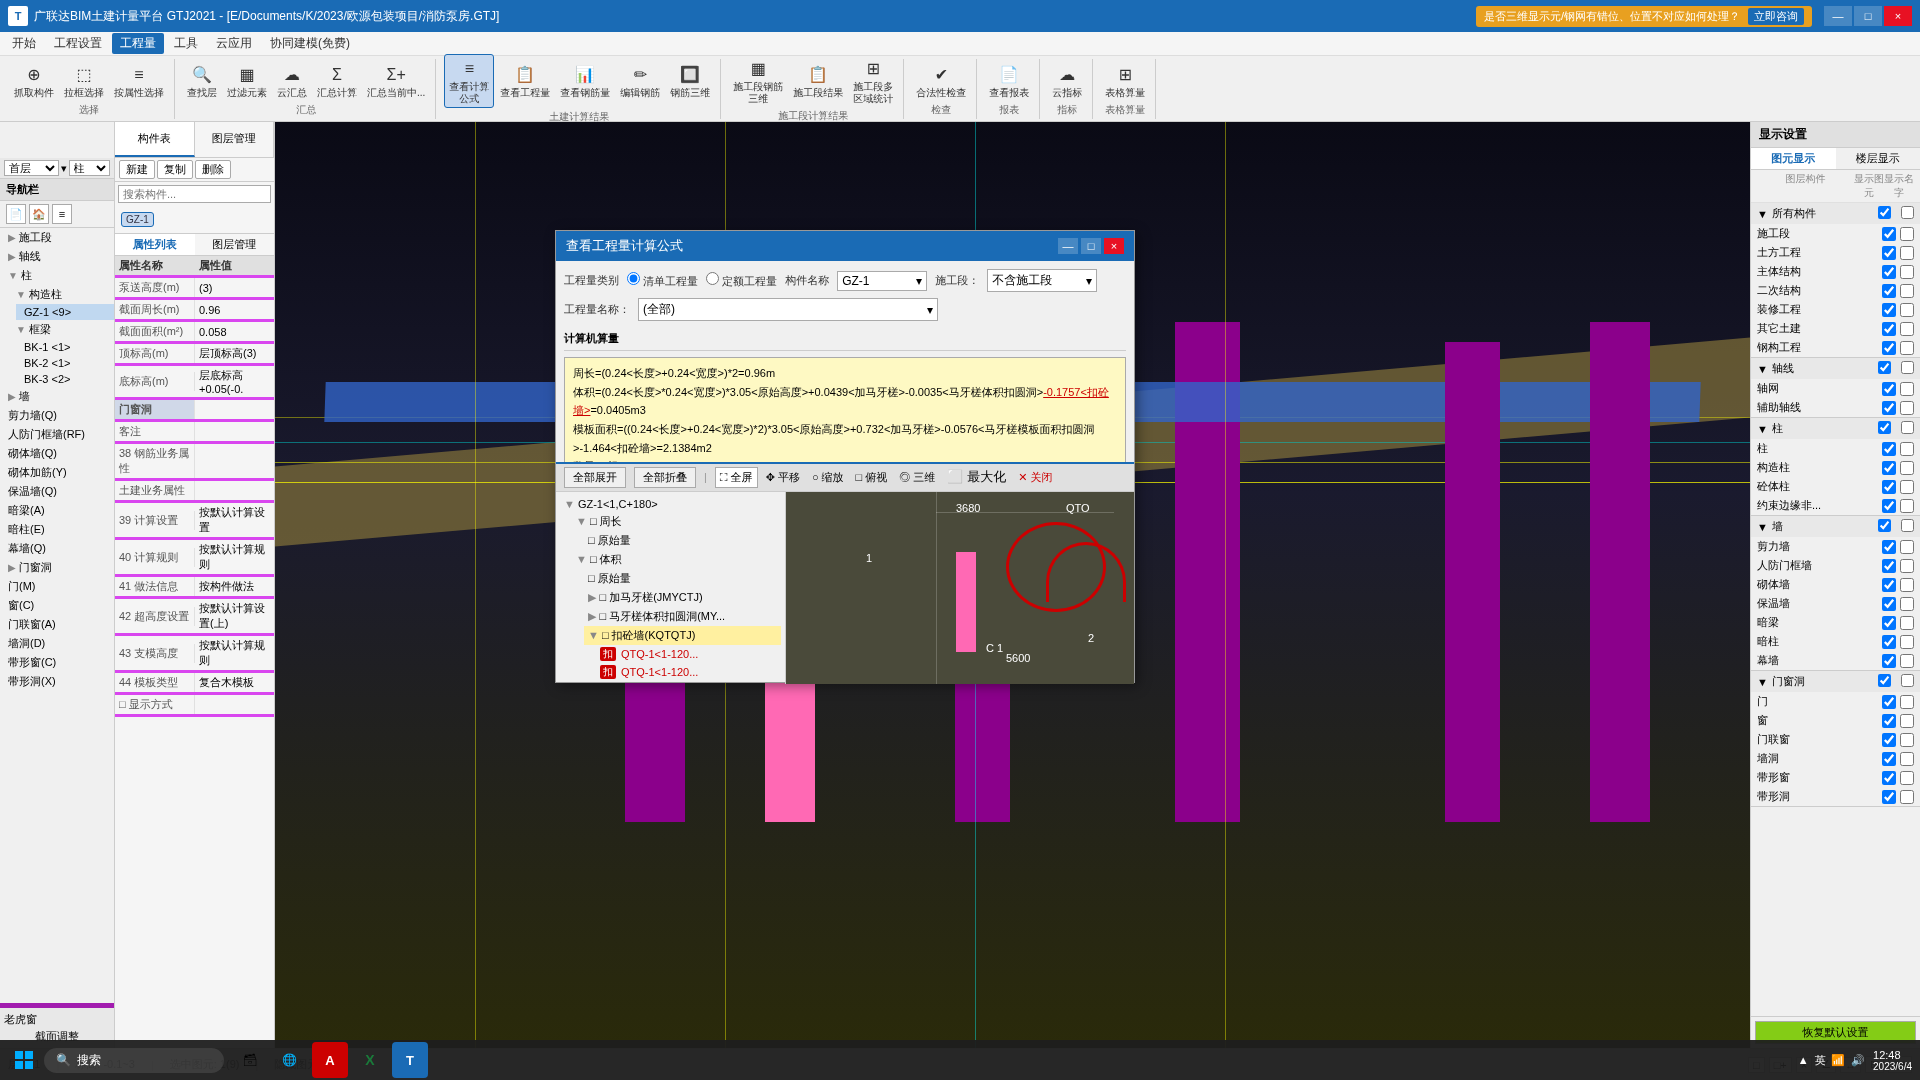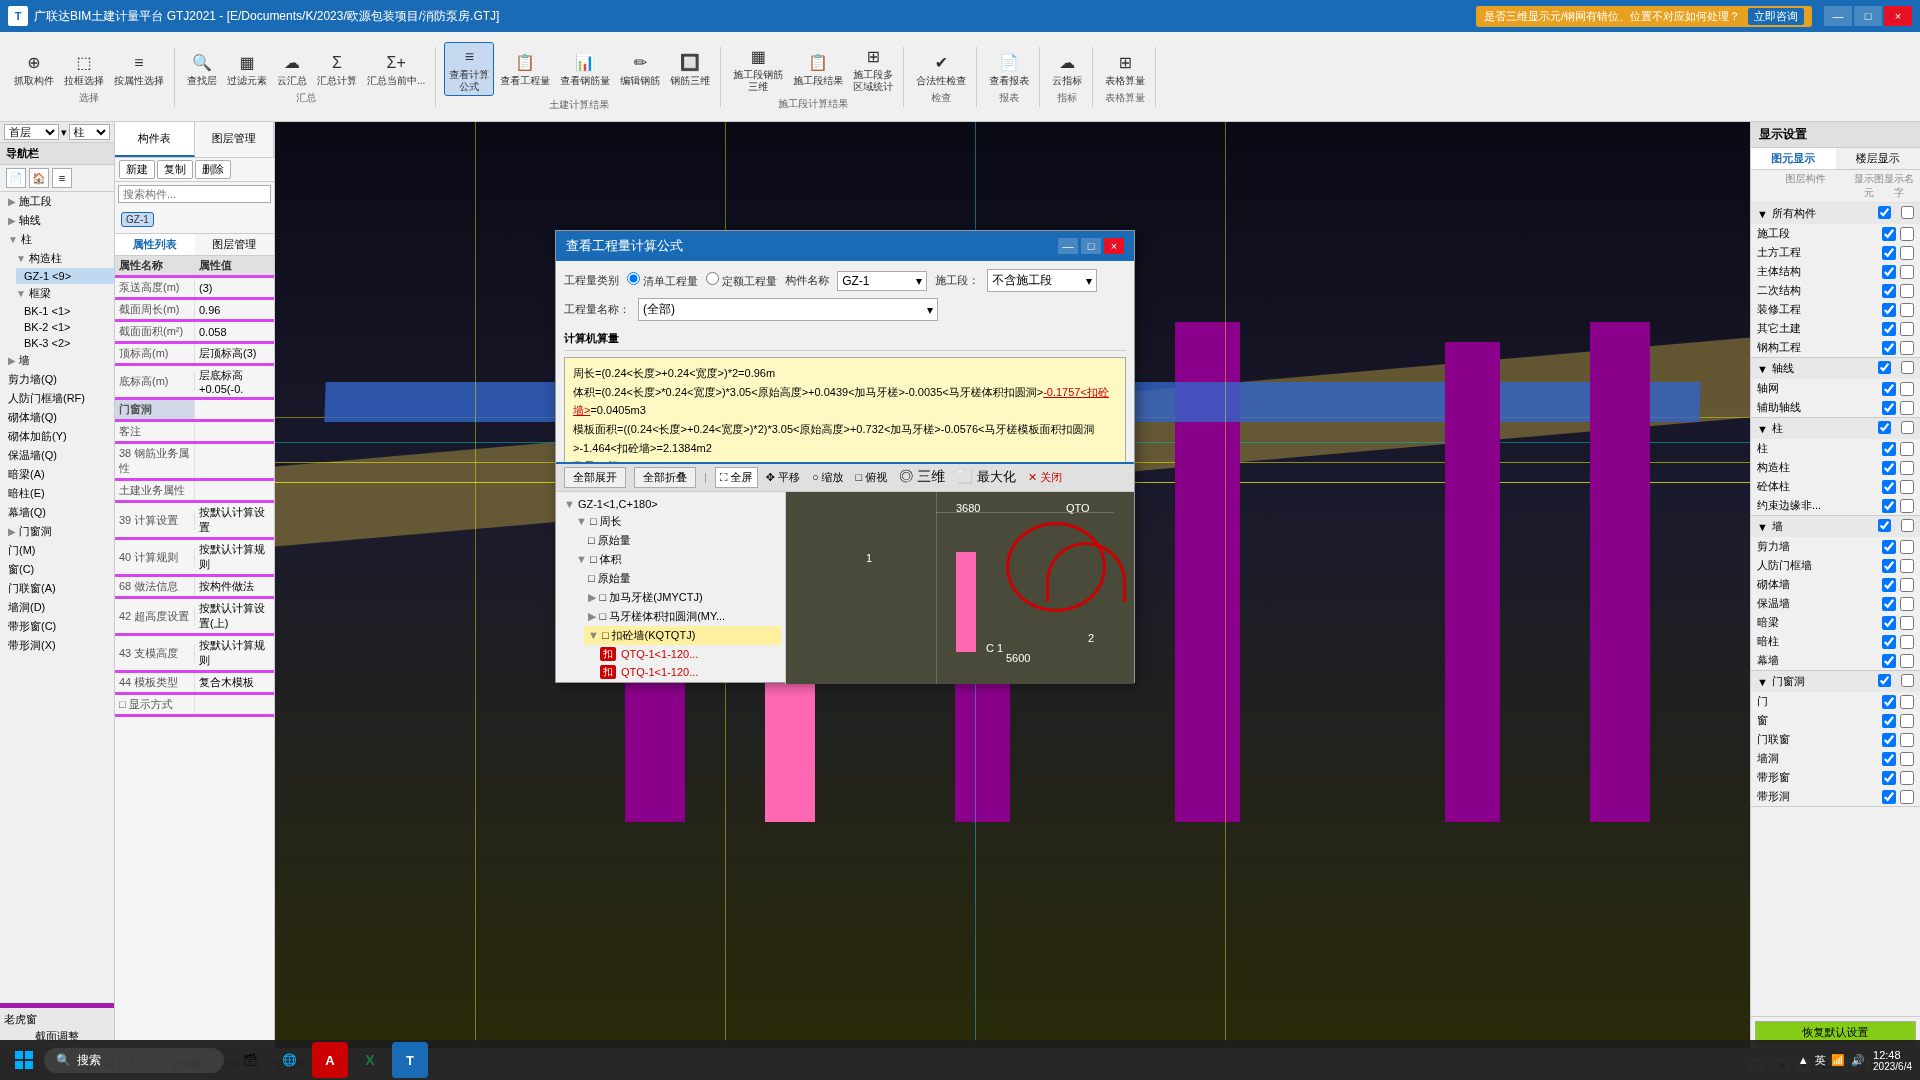--- a/index.html
+++ b/index.html
@@ -101,20 +101,21 @@
       display: flex;
       flex-direction: column;
     }
     #sidebar .floor-select {
       display: flex;
       align-items: center;
       padding: 2px 4px;
       border-bottom: 1px solid #ccc;
       background: #e8e8e8;
       gap: 2px;
+      margin-top: 36px;
     }
     #sidebar .floor-select select {
       font-size: 11px;
       border: 1px solid #aaa;
       background: white;
       flex: 1;
     }
     #sidebar .nav-label {
       font-size: 11px;
       font-weight: bold;
@@ -432,20 +433,28 @@
     </div>
     <div class="win-btns">
       <div class="win-btn">—</div>
       <div class="win-btn">□</div>
       <div class="win-btn close">×</div>
     </div>
   </div>
 </div>
 
 <div id="toolbar">
+  <div class="menu-bar">
+    <div class="menu-item">开始</div>
+    <div class="menu-item">工程设置</div>
+    <div class="menu-item active">工程量</div>
+    <div class="menu-item">工具</div>
+    <div class="menu-item">云应用</div>
+    <div class="menu-item">协同建模(免费)</div>
+  </div>
   <div class="ribbon">
 
     <div class="ribbon-group">
       <div class="ribbon-buttons">
         <div class="ribbon-btn">
           <div class="btn-icon">⊕</div>
           <div class="btn-label">抓取构件</div>
         </div>
         <div class="ribbon-btn">
           <div class="btn-icon">⬚</div>
@@ -751,21 +760,21 @@
         </div>
         <div class="props-row">
           <div class="prop-name">39 计算设置</div>
           <div class="prop-val">按默认计算设置</div>
         </div>
         <div class="props-row">
           <div class="prop-name">40 计算规则</div>
           <div class="prop-val">按默认计算规则</div>
         </div>
         <div class="props-row">
-          <div class="prop-name">68 做法信息</div>
+          <div class="prop-name">41 做法信息</div>
           <div class="prop-val">按构件做法</div>
         </div>
         <div class="props-row">
           <div class="prop-name">42 超高度设置</div>
           <div class="prop-val">按默认计算设置(上)</div>
         </div>
         <div class="props-row">
           <div class="prop-name">43 支模高度</div>
           <div class="prop-val">按默认计算规则</div>
         </div>
@@ -875,21 +884,21 @@
         <div id="subdialog">
           <div class="subdlg-toolbar">
             <button class="subdlg-toolbar-btn">全部展开</button>
             <button class="subdlg-toolbar-btn">全部折叠</button>
             <span class="subdlg-toolbar-sep">|</span>
             <div class="subdlg-toolbar-group">
               <span style="font-size:11px;padding:2px 4px;background:white;border:1px solid #aaa;cursor:pointer;">⛶ 全屏</span>
               <span style="font-size:11px;padding:2px 4px;cursor:pointer;">✥ 平移</span>
               <span style="font-size:11px;padding:2px 4px;cursor:pointer;">○ 缩放</span>
               <span style="font-size:11px;padding:2px 4px;cursor:pointer;">□ 俯视</span>
-              <span style="font-size:14px;padding:2px 4px;cursor:pointer;">◎ 三维</span>
+              <span style="font-size:11px;padding:2px 4px;cursor:pointer;">◎ 三维</span>
               <span style="font-size:13px;padding:2px 4px;cursor:pointer;">⬜ 最大化</span>
               <span style="font-size:11px;padding:2px 4px;color:#cc0000;cursor:pointer;">✕ 关闭</span>
             </div>
           </div>
           <div class="subdlg-body">
             <div class="subdlg-tree">
               <div class="stree-item">
                 <span class="expand">▼</span>
                 <span>GZ-1&lt;1,C+180&gt;</span>
               </div>

